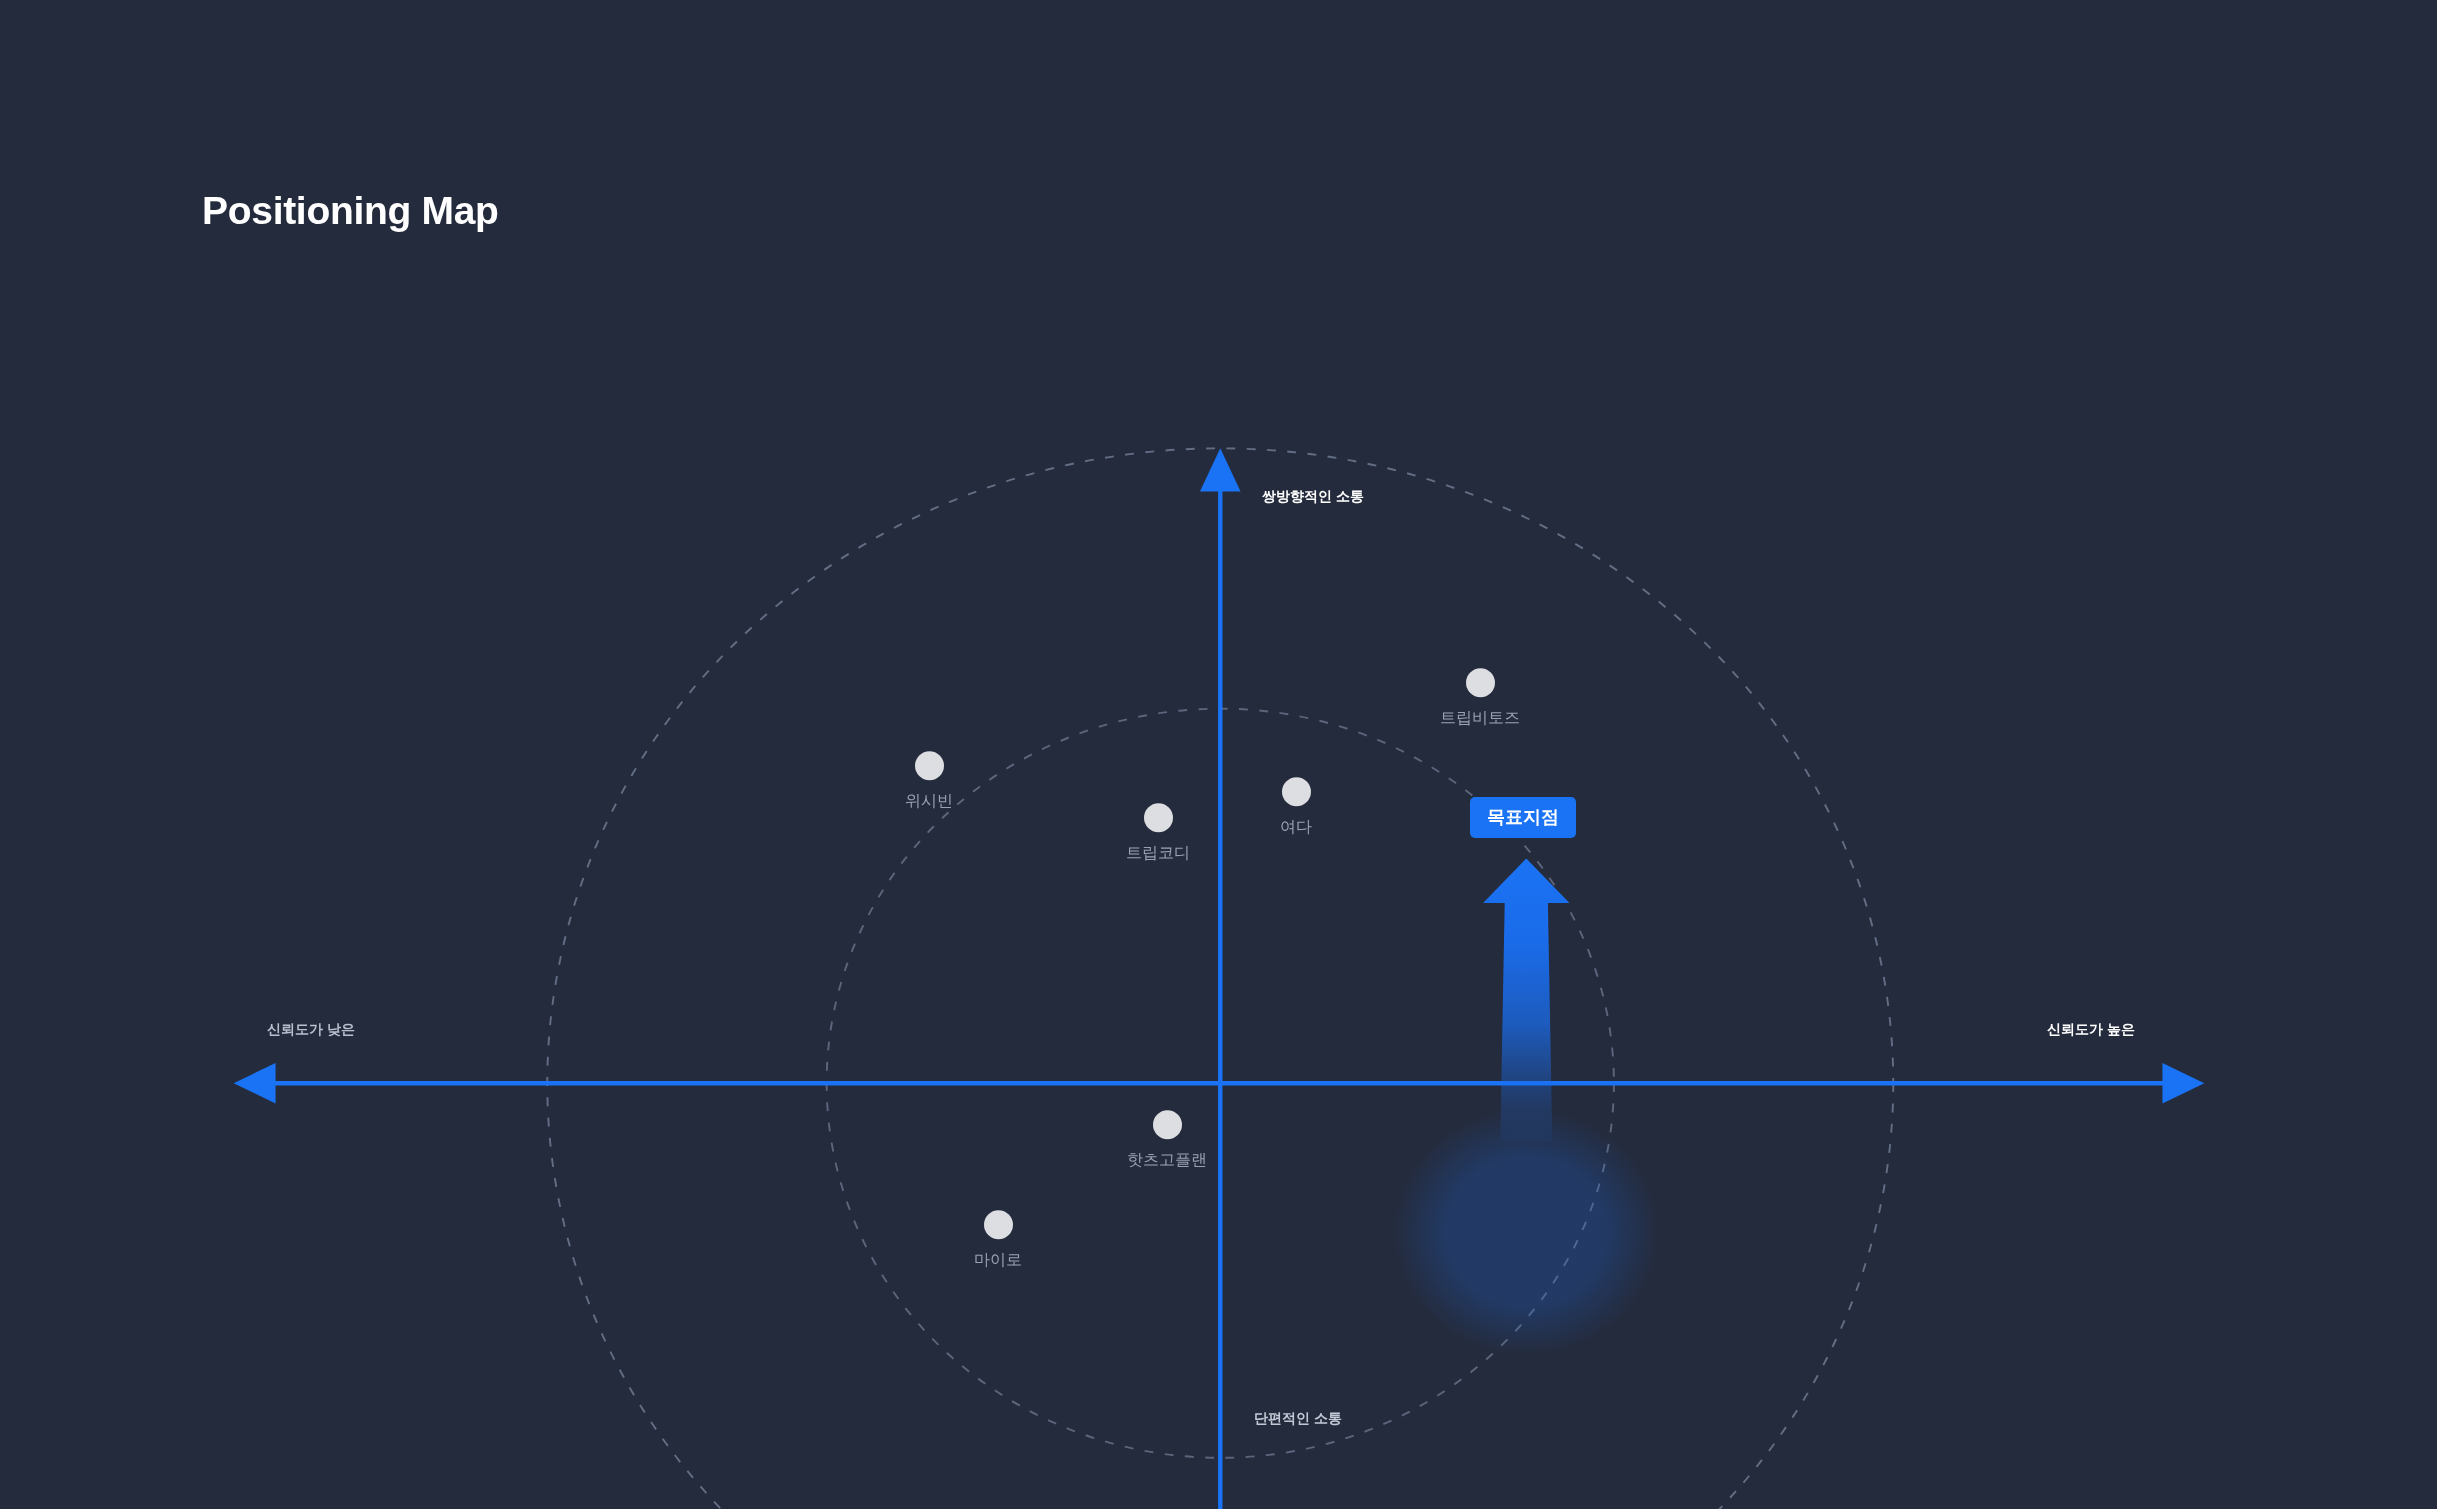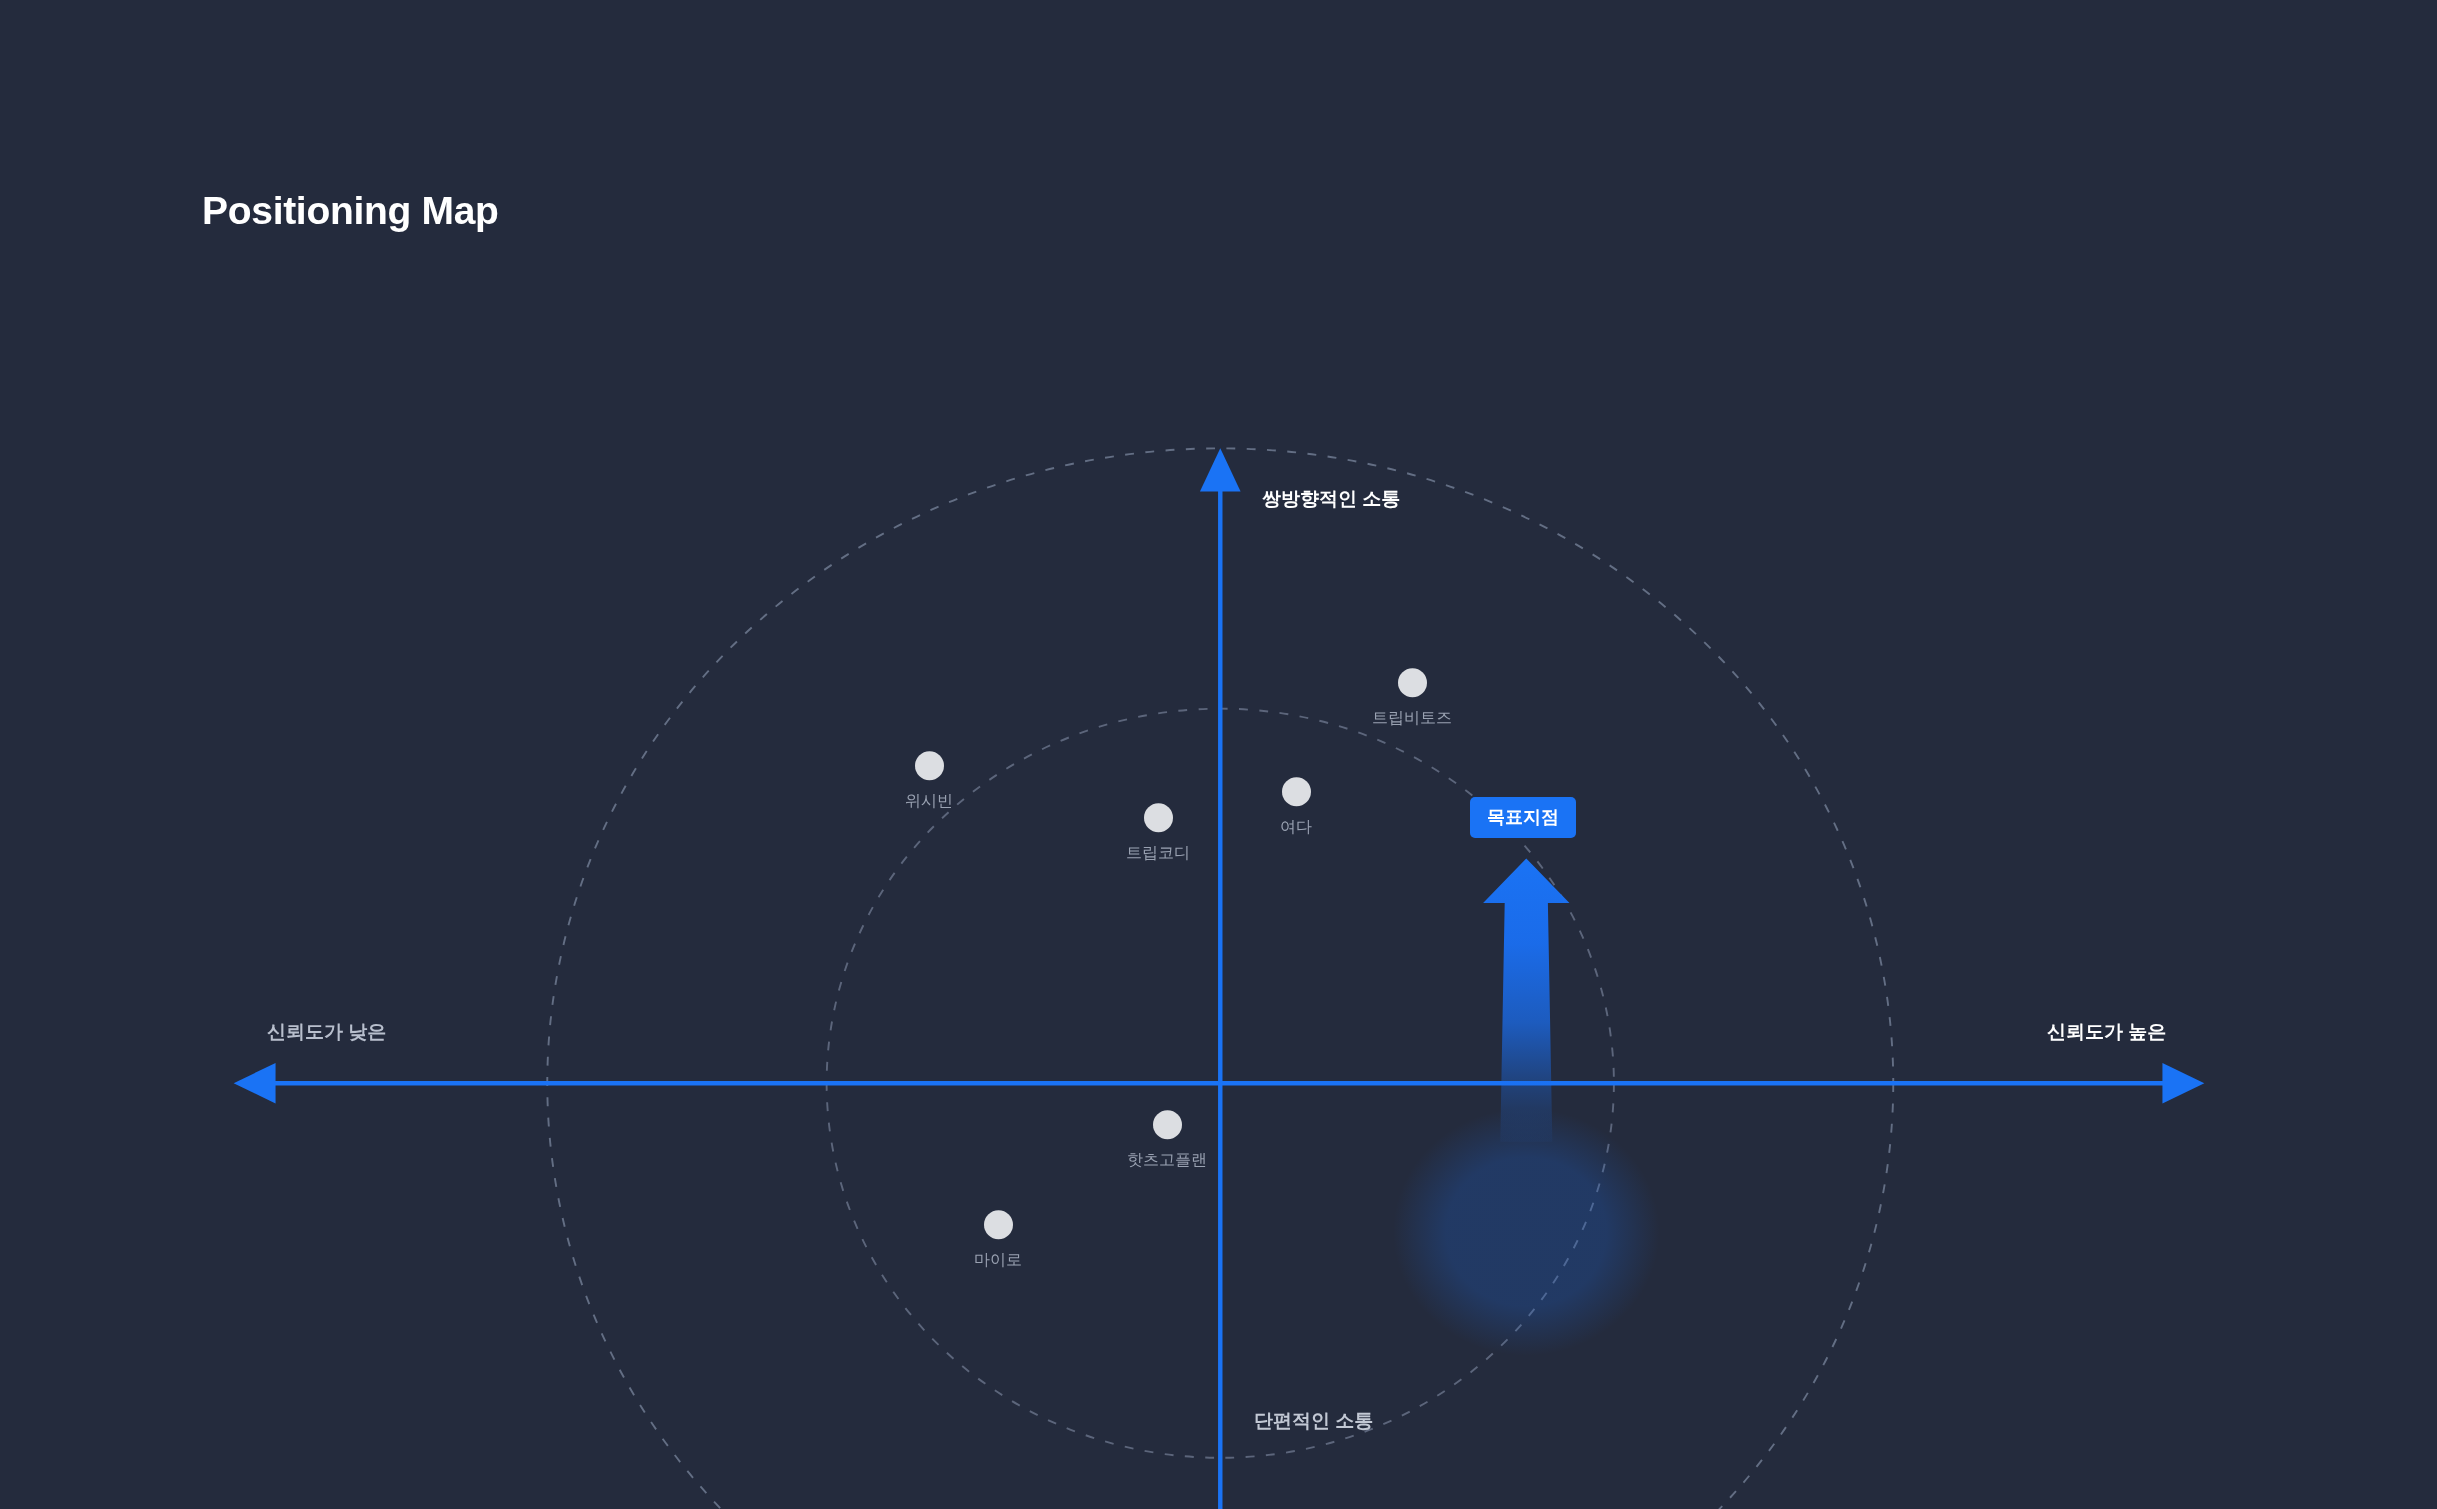--- a/index.html
+++ b/index.html
@@ -54,21 +54,21 @@
     left: 0;
     top: 0;
     width: 2438px;
     height: 1510px;
     display: block;
   }
 
   
   .axis-caption {
     position: absolute;
-    font-size: 19px;
+    font-size: 14px;
     font-weight: bold;
     white-space: nowrap;
     line-height: 1;
   }
   #axis-label-top {
     left: 1262px;
     top: 489px;
     color: #ffffff;
   }
   #axis-label-bottom {
@@ -207,21 +207,21 @@
     <g>
       <polygon points="2404,1352 2472,1422 2438,1422 2445,1798 2363,1798 2370,1422 2336,1422" fill="url(#arrow-gradient)"></polygon>
     </g>
   </svg>
 
   <div class="axis-caption" id="axis-label-top">쌍방향적인 소통</div>
   <div class="axis-caption" id="axis-label-bottom">단편적인 소통</div>
   <div class="axis-caption" id="axis-label-left">신뢰도가 낮은</div>
   <div class="axis-caption" id="axis-label-right">신뢰도가 높은</div>
 
-  <div class="competitor" style="left:1412px; top:697px;">
+  <div class="competitor" style="left:1480px; top:697px;">
     <div class="competitor-dot"></div>
     <div class="competitor-label">트립비토즈</div>
   </div>
 
   <div class="competitor" style="left:929px; top:780px;">
     <div class="competitor-dot"></div>
     <div class="competitor-label">위시빈</div>
   </div>
 
   <div class="competitor" style="left:1158px; top:832px;">

